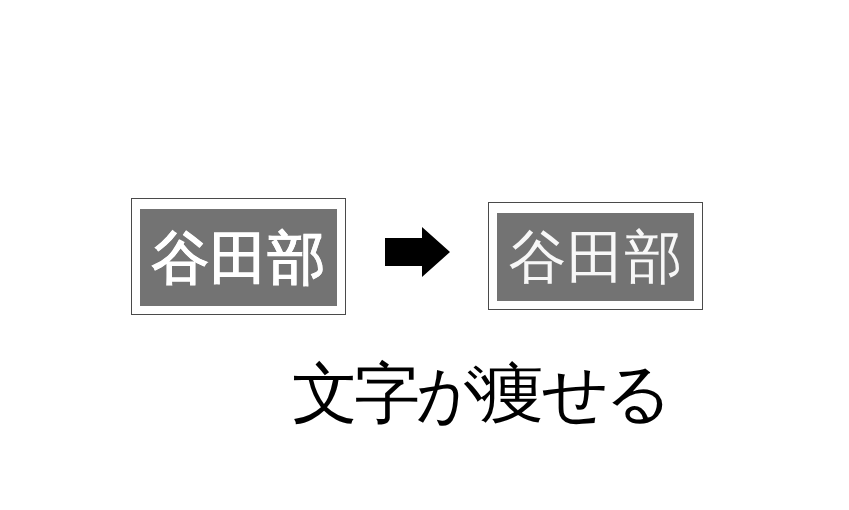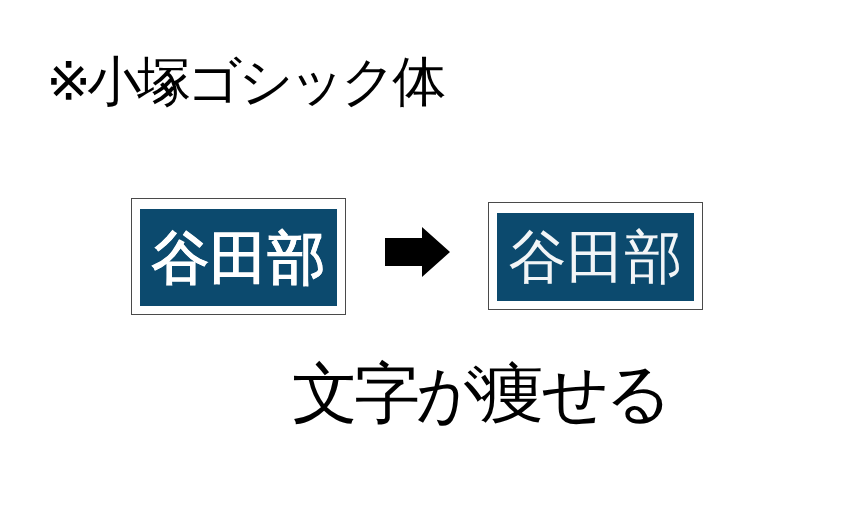--- a/index.html
+++ b/index.html
@@ -41,21 +41,21 @@
   }
   .sample-frame.after {
     left: 488px;
     top: 202px;
     width: 215px;
     height: 108px;
   }
   .sample-fill {
     width: 100%;
     height: 100%;
-    background: #0c4a6e;
+    background: #737373;
     display: flex;
     align-items: center;
     justify-content: center;
   }
   .sample-text {
     color: #ffffff;
     font-size: 58px;
     line-height: 1;
     white-space: nowrap;
   }
@@ -83,21 +83,20 @@
     letter-spacing: -4px;
     white-space: nowrap;
     color: #000000;
   }
 </style>
 </head>
 <body>
 
 <div class="canvas">
 
-  <div class="title-note">※小塚ゴシック体</div>
 
   <div class="sample-frame before">
     <div class="sample-fill">
       <span class="sample-text regular">谷田部</span>
     </div>
   </div>
 
   <svg class="arrow-icon" viewBox="0 0 66 50" xmlns="http://www.w3.org/2000/svg">
     <polygon points="0,11 37,11 37,0 65,25 37,50 37,39 0,39" fill="#000000"></polygon>
   </svg>

